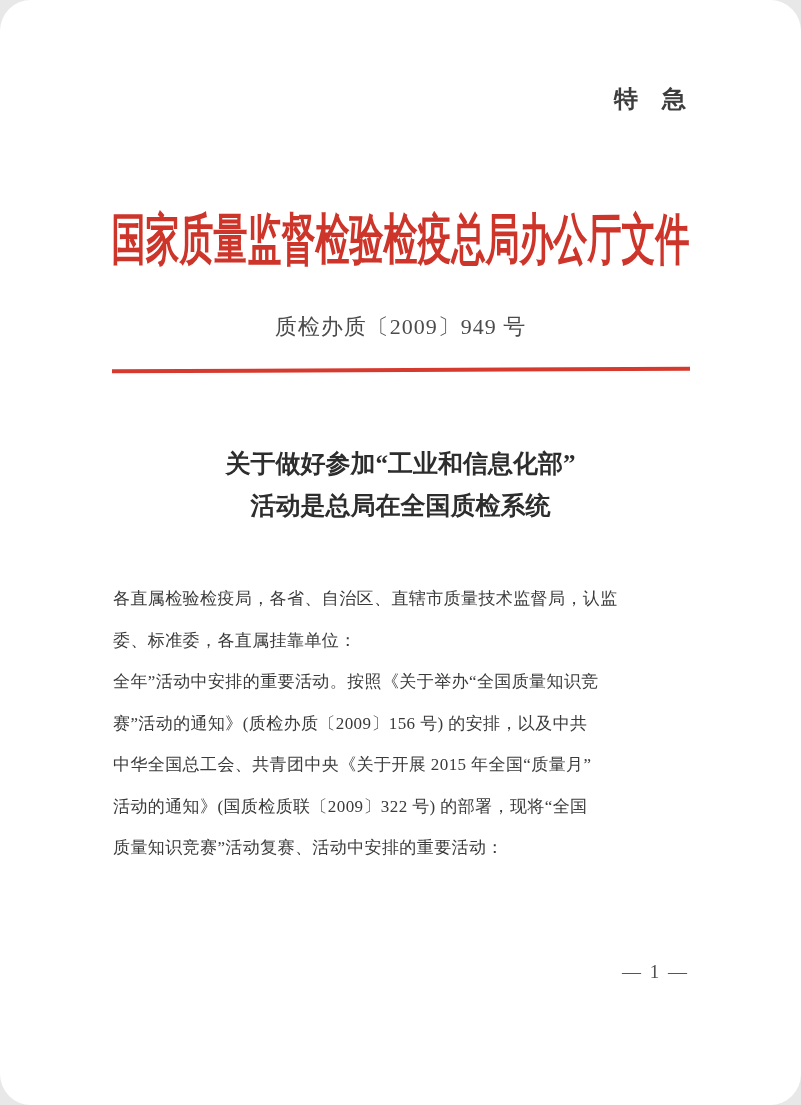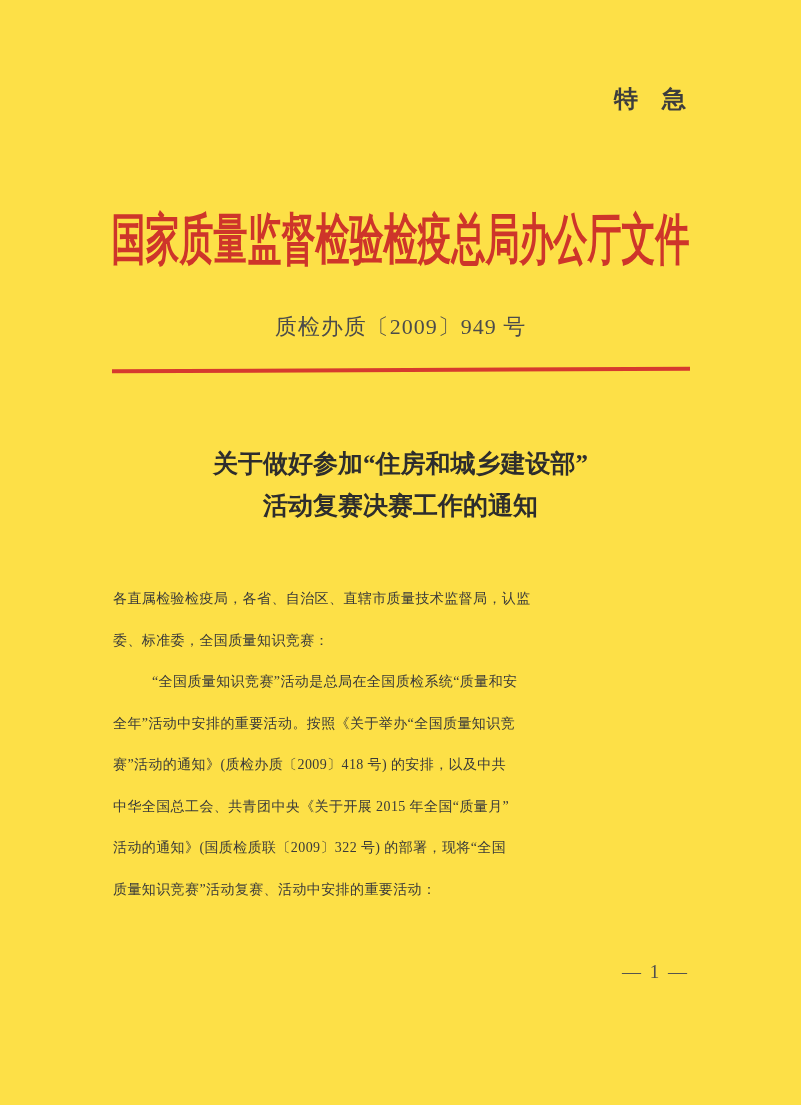--- a/index.html
+++ b/index.html
@@ -6,23 +6,24 @@
     margin: 0;
     padding: 0;
     background: #e8e8e8;
     font-family: "Liberation Serif", "DejaVu Serif", serif;
   }
   .page {
     position: relative;
     width: 801px;
     height: 1105px;
     margin: 0 auto;
-    background: #fde047;
+    background: #ffffff;
     overflow: hidden;
     color: #3a3a3a;
+    border-radius: 31px;
   }
   .urgency {
     position: absolute;
     top: 83px;
     right: 115px;
     font-size: 24px;
     font-weight: bold;
     color: #3d3d3d;
   }
   .org-header {
@@ -71,21 +72,21 @@
   }
   .body-block {
     position: absolute;
     top: 578px;
     left: 113px;
     width: 585px;
   }
   .body-line {
     height: 41.5px;
     line-height: 41.5px;
-    font-size: 14px;
+    font-size: 17px;
     color: #3a3a3a;
     white-space: nowrap;
     letter-spacing: 0.4px;
   }
   .body-line.indent {
     padding-left: 39px;
   }
   .page-number {
     position: absolute;
     top: 961px;
@@ -102,30 +103,29 @@
 
   <div class="urgency">特　急</div>
 
   <div class="org-header">国家质量监督检验检疫总局办公厅文件</div>
 
   <div class="doc-number">质检办质〔2009〕949 号</div>
 
   <div class="red-line"></div>
 
   <div class="doc-title">
-    <div>关于做好参加“住房和城乡建设部”</div>
-    <div>活动复赛决赛工作的通知</div>
+    <div>关于做好参加“工业和信息化部”</div>
+    <div>活动是总局在全国质检系统</div>
   </div>
 
   <div class="body-block">
     <div class="body-line">各直属检验检疫局，各省、自治区、直辖市质量技术监督局，认监</div>
-    <div class="body-line">委、标准委，全国质量知识竞赛：</div>
-    <div class="body-line indent">“全国质量知识竞赛”活动是总局在全国质检系统“质量和安</div>
+    <div class="body-line">委、标准委，各直属挂靠单位：</div>
     <div class="body-line">全年”活动中安排的重要活动。按照《关于举办“全国质量知识竞</div>
-    <div class="body-line">赛”活动的通知》(质检办质〔2009〕418 号) 的安排，以及中共</div>
+    <div class="body-line">赛”活动的通知》(质检办质〔2009〕156 号) 的安排，以及中共</div>
     <div class="body-line">中华全国总工会、共青团中央《关于开展 2015 年全国“质量月”</div>
     <div class="body-line">活动的通知》(国质检质联〔2009〕322 号) 的部署，现将“全国</div>
     <div class="body-line">质量知识竞赛”活动复赛、活动中安排的重要活动：</div>
   </div>
 
   <div class="page-number">— 1 —</div>
 
 </div>
 
 </body></html>

